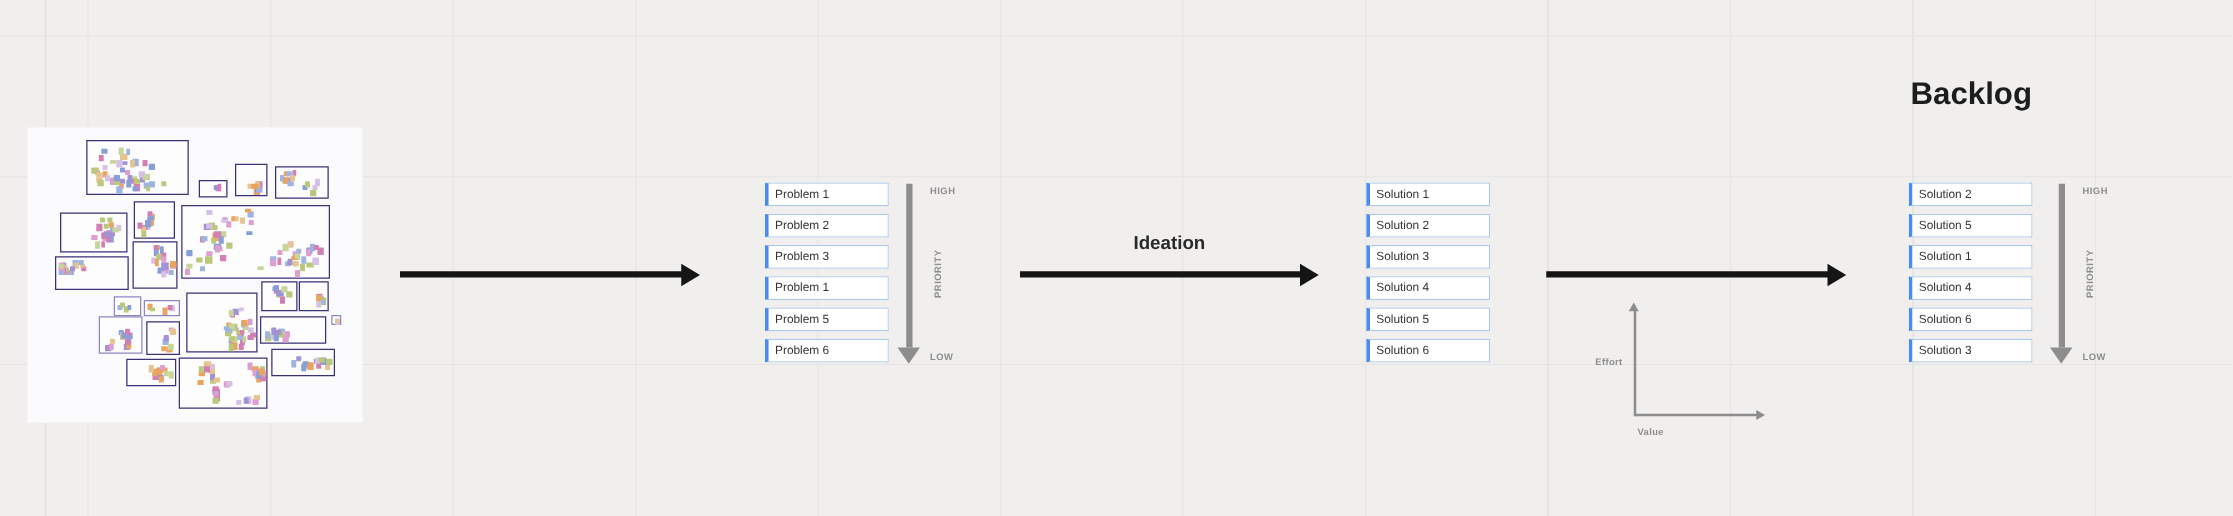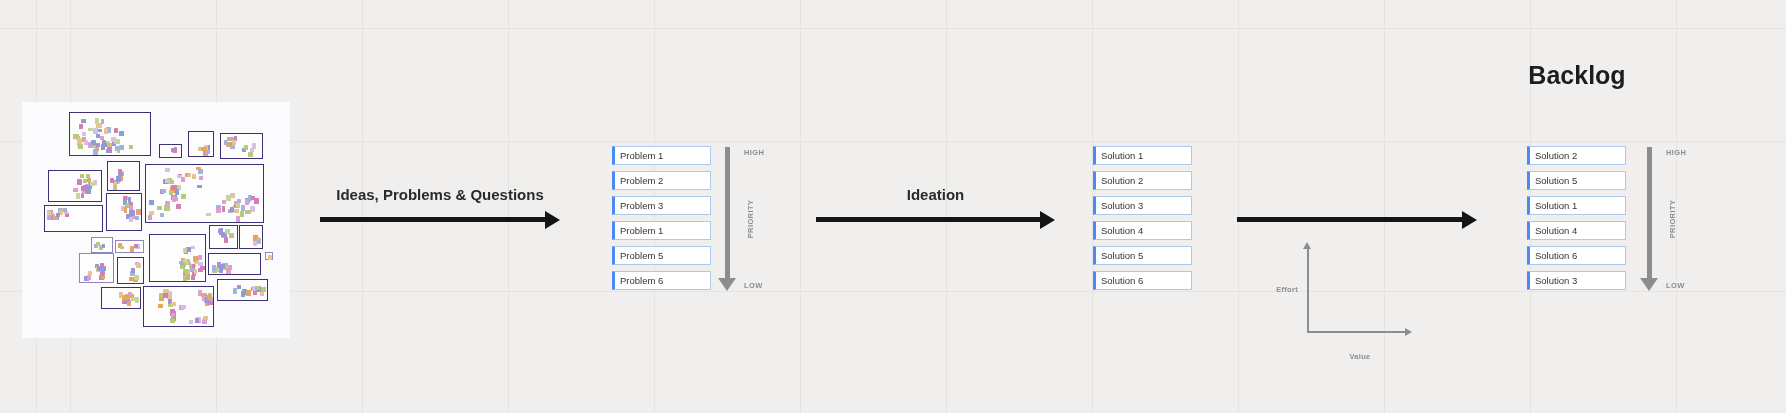--- a/index.html
+++ b/index.html
@@ -504,21 +504,20 @@
       <div class="card">
         <span>Solution 6</span>
       </div>
       <div class="card">
         <span>Solution 3</span>
       </div>
     </div>
 
   <div class="arrow-line" id="a0-line" style="left: 320px; width: 227px;"></div>
   <div class="arrow-head" id="a0-head" style="left: 545px;"></div>
-  <div class="arrow-label" id="a0-label" style="left: 440px;">Ideas, Problems &amp; Questions</div>
 
   <div class="arrow-line" id="a1-line" style="left: 816px; width: 226px;"></div>
   <div class="arrow-head" id="a1-head" style="left: 1040px;"></div>
   <div class="arrow-label" id="a1-label" style="left: 935.5px;">Ideation</div>
 
   <div class="arrow-line" id="a2-line" style="left: 1237px; width: 227px;"></div>
   <div class="arrow-head" id="a2-head" style="left: 1462px;"></div>
 
   <div class="pr-line" id="ps0-line" style="left: 724.5px; top: 147px; height: 131px;"></div>
   <div class="pr-head" id="ps0-head" style="left: 718px; top: 278px;"></div>
@@ -530,15 +529,15 @@
   <div class="pr-head" id="ps1-head" style="left: 1640px; top: 278px;"></div>
   <div class="pr-label" id="ps1-high" style="left: 1666px; top: 148px;">HIGH</div>
   <div class="pr-label pr-rot" id="ps1-axis" style="left: 1672px; top: 219px;">PRIORITY</div>
   <div class="pr-label" id="ps1-low" style="left: 1666px; top: 281px;">LOW</div>
 
   <div class="ax-line" id="ev-vline" style="left: 1307px; top: 248px; width: 2px; height: 85px;"></div>
   <div class="ax-head-up" id="ev-vhead" style="left: 1303px; top: 242px;"></div>
   <div class="ax-line" id="ev-hline" style="left: 1308px; top: 331px; width: 98px; height: 2px;"></div>
   <div class="ax-head-right" id="ev-hhead" style="left: 1405px; top: 328px;"></div>
   <div class="ax-label" id="ev-ylabel" style="text-align: right; left: 1198px; width: 100px; top: 285px;">Effort</div>
-  <div class="ax-label" id="ev-xlabel" style="text-align: center; left: 1310px; width: 100px; top: 352px;">Value</div>
+  <div class="ax-label" id="ev-xlabel" style="left: 1310px; width: 100px; top: 341px;">Value</div>
 
 </div>
 
 </body></html>

